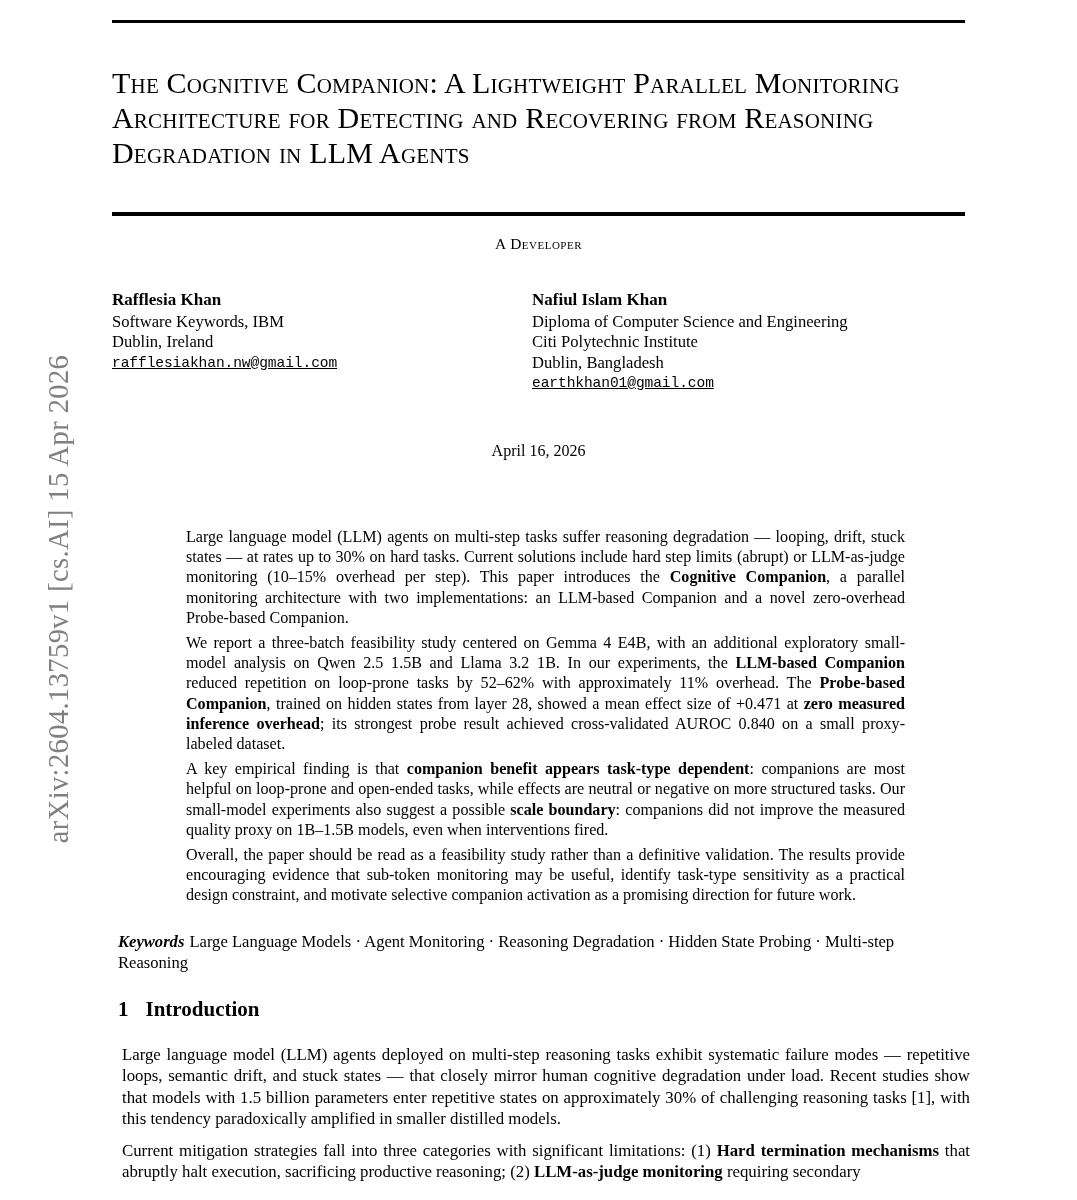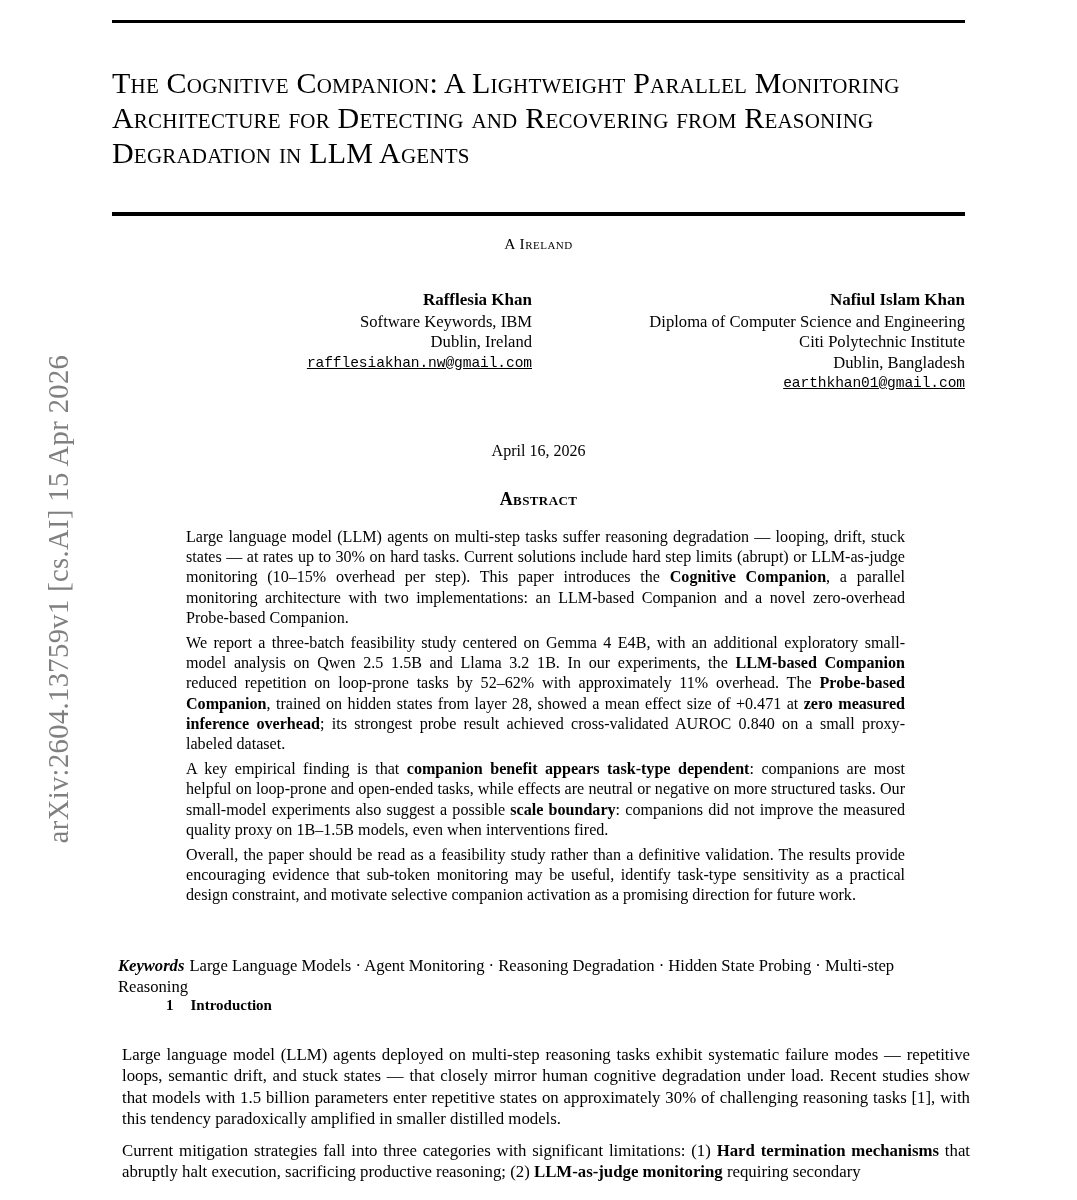--- a/index.html
+++ b/index.html
@@ -93,21 +93,21 @@
   
   #authors {
     position: absolute;
     left: 0;
     top: 290px;
     width: 853px;
     display: flex;
     justify-content: flex-start;
   }
   .author-col {
-    text-align: right;
+    text-align: left;
     font-size: 16.6px;
     line-height: 20.5px;
   }
   .author-col.first { width: 420px; }
   .author-col.second { width: 433px; }
   .author-name {
     font-weight: bold;
     font-size: 17px;
     display: block;
     margin-bottom: 1px;
@@ -159,37 +159,35 @@
 
   
   #keywords {
     position: absolute;
     left: 6px;
     top: 931px;
     width: 847px;
     font-size: 16.6px;
     line-height: 21px;
     text-align: left;
-    margin-top: 24px;
   }
   #keywords .kw-label {
     font-weight: bold;
     font-style: italic;
     margin-right: 5px;
   }
 
   
   #sec1-heading {
     position: absolute;
     left: 6px;
     top: 997px;
     width: 847px;
-    font-size: 15px;
-    font-weight: bold;
-    margin-left: 48px;
+    font-size: 21px;
+    font-weight: bold;
   }
   #sec1-heading .secnum { margin-right: 17px; }
 
   #sec1-body {
     position: absolute;
     left: 6px;
     top: 1044px;
     width: 852px;
     font-size: 16.8px;
     line-height: 21.4px;
@@ -208,21 +206,21 @@
 </div>
 
 <div id="page">
 
   <div class="rule-top"></div>
 
   <h1 id="title">The Cognitive Companion: A Lightweight Parallel Monitoring Architecture for Detecting and Recovering from Reasoning Degradation in LLM Agents</h1>
 
   <div class="rule-bottom"></div>
 
-  <div id="preprint">A Ireland</div>
+  <div id="preprint">A Developer</div>
 
   <div id="authors">
 
     <div class="author-col first">
       <span class="author-name">Rafflesia Khan</span>
       <span class="author-line">Software Keywords, IBM</span>
       <span class="author-line">Dublin, Ireland</span>
       <span class="author-email">rafflesiakhan.nw@gmail.com</span>
     </div>
 
@@ -231,21 +229,20 @@
       <span class="author-line">Diploma of Computer Science and Engineering</span>
       <span class="author-line">Citi Polytechnic Institute</span>
       <span class="author-line">Dublin, Bangladesh</span>
       <span class="author-email">earthkhan01@gmail.com</span>
     </div>
 
   </div>
 
   <div id="date">April 16, 2026</div>
 
-  <div id="abstract-heading">Abstract</div>
 
   <div id="abstract-body">
     <p>Large language model (LLM) agents on multi-step tasks suffer reasoning degradation — looping, drift, stuck states — at rates up to 30% on hard tasks. Current solutions include hard step limits (abrupt) or LLM-as-judge monitoring (10–15% overhead per step).  This paper introduces the <b>Cognitive Companion</b>, a parallel monitoring architecture with two implementations: an LLM-based Companion and a novel zero-overhead Probe-based Companion.</p>
     <p>We report a three-batch feasibility study centered on Gemma 4 E4B, with an additional exploratory small-model analysis on Qwen 2.5 1.5B and Llama 3.2 1B. In our experiments, the <b>LLM-based Companion</b> reduced repetition on loop-prone tasks by 52–62% with approximately 11% overhead. The <b>Probe-based Companion</b>, trained on hidden states from layer 28, showed a mean effect size of +0.471 at <b>zero measured inference overhead</b>; its strongest probe result achieved cross-validated AUROC 0.840 on a small proxy-labeled dataset.</p>
     <p>A key empirical finding is that <b>companion benefit appears task-type dependent</b>: companions are most helpful on loop-prone and open-ended tasks, while effects are neutral or negative on more structured tasks. Our small-model experiments also suggest a possible <b>scale boundary</b>: companions did not improve the measured quality proxy on 1B–1.5B models, even when interventions fired.</p>
     <p>Overall, the paper should be read as a feasibility study rather than a definitive validation. The results provide encouraging evidence that sub-token monitoring may be useful, identify task-type sensitivity as a practical design constraint, and motivate selective companion activation as a promising direction for future work.</p>
   </div>
 
   <div id="keywords">
     <span class="kw-label">Keywords</span><span>Large Language Models · Agent Monitoring · Reasoning Degradation · Hidden State Probing · Multi-step Reasoning</span>

